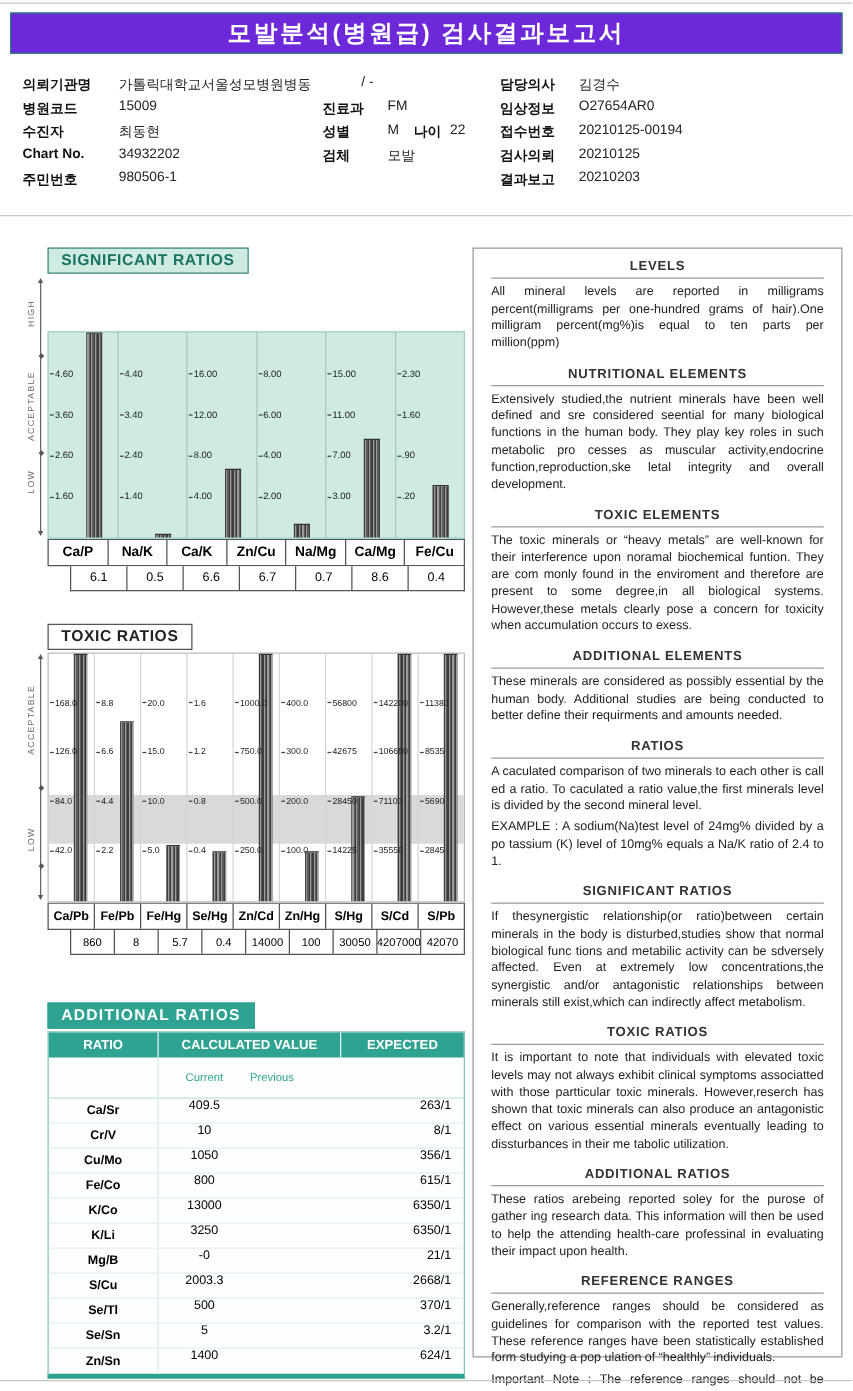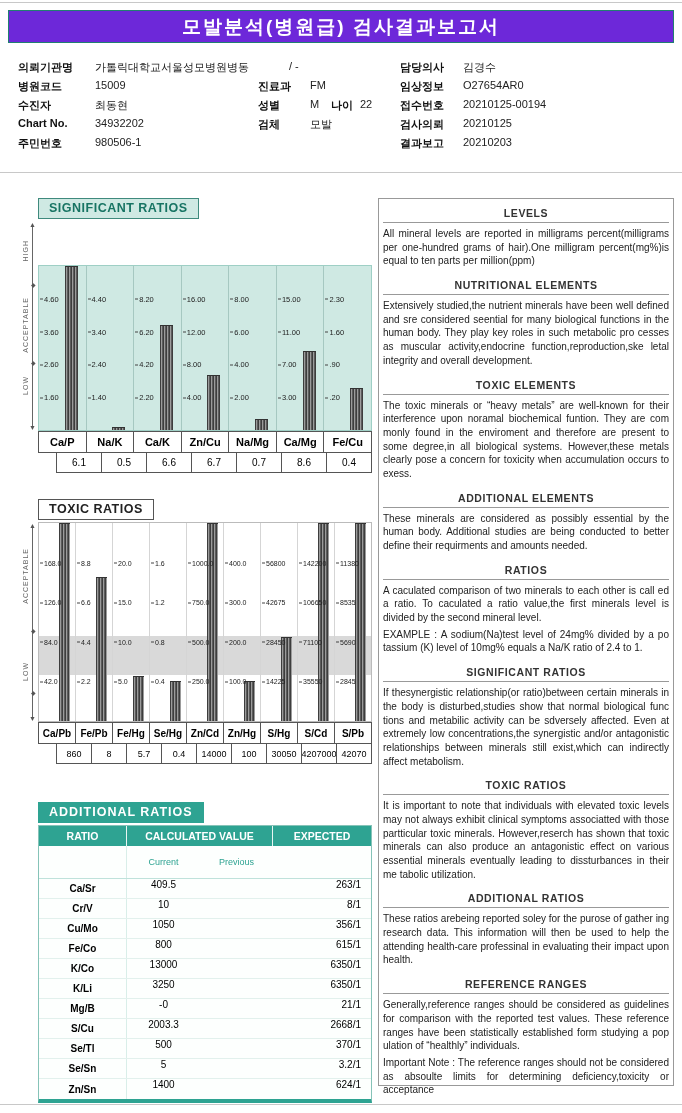--- a/index.html
+++ b/index.html
@@ -14,21 +14,21 @@
   .banner h1{margin:0;color:#fff;font-size:19px;font-weight:bold;letter-spacing:2px;}
 
   
   .info{position:absolute;top:60px;left:0;width:682px;height:105px;font-size:11px;}
   .lbl{position:absolute;font-weight:bold;color:#111;white-space:nowrap;}
   .val{position:absolute;color:#222;white-space:nowrap;}
 
   
   .left-col{position:absolute;left:8px;top:198px;width:364px;}
   .right-col{position:absolute;left:378px;top:198px;width:296px;height:888px;
-             border:1px solid #999;padding:8px 4px 6px;}
+             border:1px solid #999;padding:8px 14px 6px;}
 
   
   .chart-title{display:inline-block;margin-left:30px;border:1px solid #555;
                padding:2px 10px 3px;font-weight:bold;font-size:12.5px;letter-spacing:.5px;}
   .t-mint{background:#cfe9e3;color:#177463;border-color:#3f8a7d;}
   .t-white{background:#fff;color:#222;}
   .t-teal{background:#2ea392;color:#fff;border-color:#2ea392;letter-spacing:1px;}
 
   
   .chart{display:flex;margin-top:2px;position:relative;}
@@ -72,21 +72,21 @@
   .ar-table{margin:2px 0 0 30px;border:1px solid #86c3b8;border-bottom:4px solid #2ea392;background:#fdfffe;}
   .ar-head{display:flex;height:20px;background:#2ea392;color:#fff;font-weight:bold;font-size:10.5px;}
   .ar-head div{display:flex;align-items:center;justify-content:center;}
   .hc1{width:88px;border-right:1px solid #e8f6f3;}
   .hc2{width:146px;border-right:1px solid #e8f6f3;}
   .hc3{flex:1;}
   .ar-sub{display:flex;height:33px;font-size:9px;color:#2ea392;align-items:center;
           border-bottom:1px solid #bfe2db;}
   .sc1{width:88px;align-self:stretch;border-right:1px solid #d9eee9;}
   .sc2{width:73px;text-align:center;}
-  .sc3{width:73px;text-align:center;}
+  .sc3{width:73px;}
   .sc4{flex:1;}
   .trow{display:flex;height:20px;font-size:10px;align-items:flex-start;border-bottom:1px solid #e2f1ed;}
   .trow:last-child{border-bottom:none;}
   .tc1{width:88px;font-weight:bold;align-self:stretch;display:flex;align-items:center;
        justify-content:center;border-right:1px solid #d9eee9;}
   .tc2{width:73px;text-align:center;}
   .tc3{width:73px;text-align:center;}
   .tc4{flex:1;text-align:right;padding-right:10px;}
 
   
@@ -167,27 +167,20 @@
               <div class="bar" style="height: 100%; width: 13px;"></div>
             </div>
             <div class="ccol">
               <span class="tick" style="top: 20%;">4.40</span>
               <span class="tick" style="top: 40%;">3.40</span>
               <span class="tick" style="top: 60%;">2.40</span>
               <span class="tick" style="top: 80%;">1.40</span>
               <div class="bar" style="height: 2%; width: 13px;"></div>
             </div>
             <div class="ccol">
-              <span class="tick" style="top: 20%;">8.20</span>
-              <span class="tick" style="top: 40%;">6.20</span>
-              <span class="tick" style="top: 60%;">4.20</span>
-              <span class="tick" style="top: 80%;">2.20</span>
-              <div class="bar" style="height: 64%; width: 13px;"></div>
-            </div>
-            <div class="ccol">
               <span class="tick" style="top: 20%;">16.00</span>
               <span class="tick" style="top: 40%;">12.00</span>
               <span class="tick" style="top: 60%;">8.00</span>
               <span class="tick" style="top: 80%;">4.00</span>
               <div class="bar" style="height: 33.5%; width: 13px;"></div>
             </div>
             <div class="ccol">
               <span class="tick" style="top: 20%;">8.00</span>
               <span class="tick" style="top: 40%;">6.00</span>
               <span class="tick" style="top: 60%;">4.00</span>

